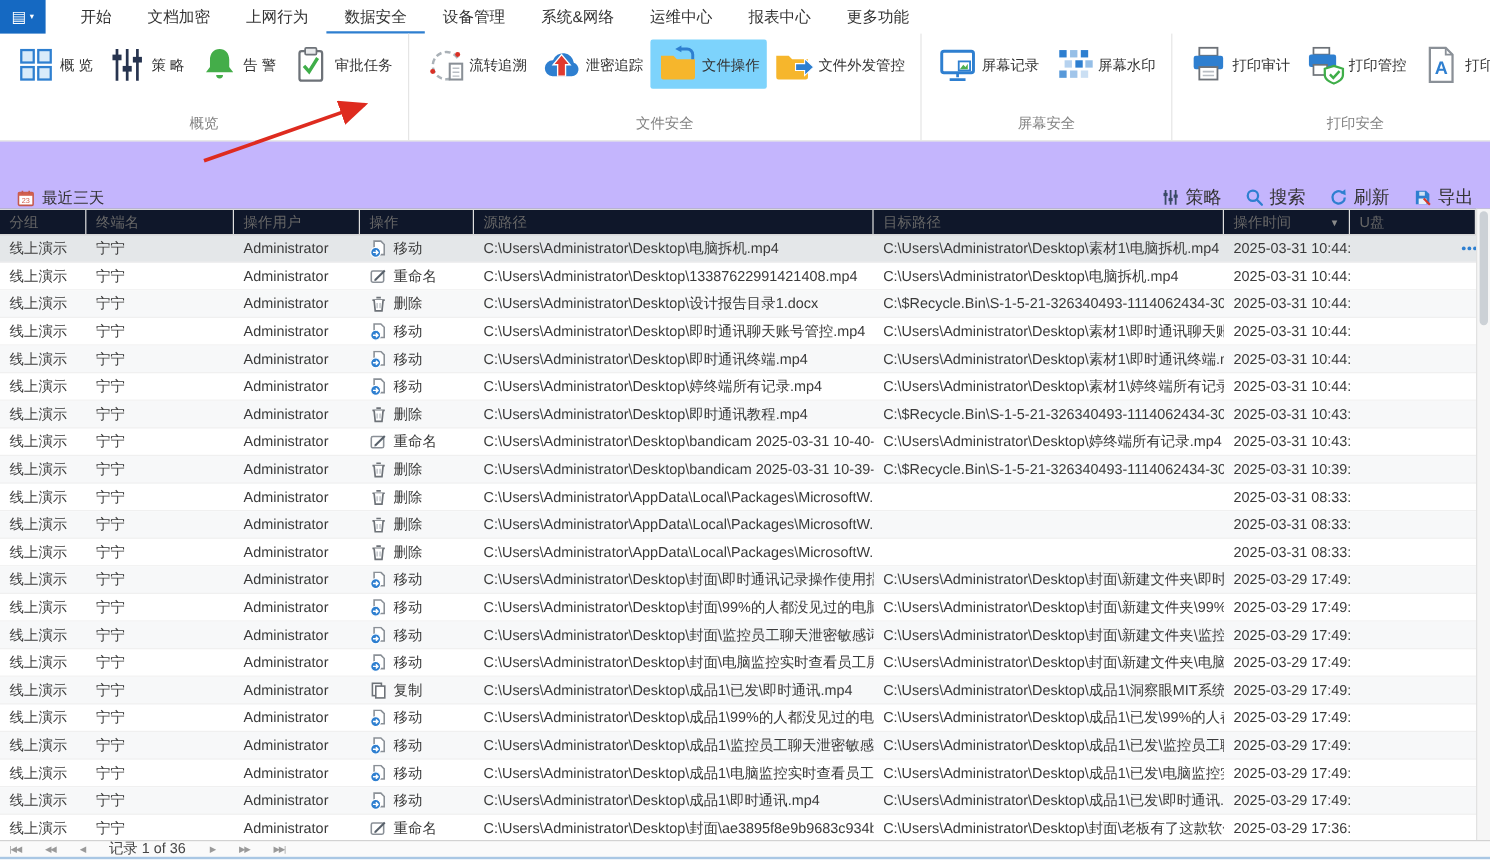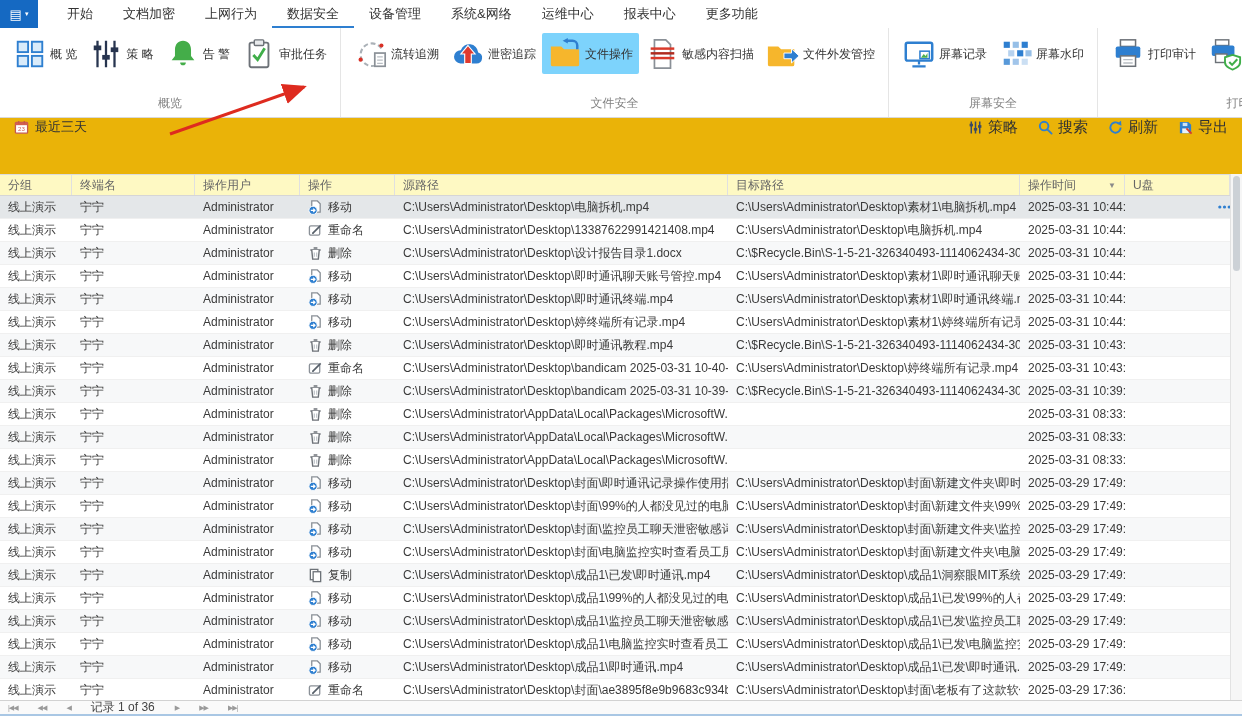--- a/index.html
+++ b/index.html
@@ -20,30 +20,30 @@
   .ribbon{height:90px;display:flex;background:#fff;border-bottom:1px solid #d9d9d9}
   .rgroup{display:flex;flex-direction:column;border-right:1px solid #e5e5e5;padding:0 2px}
   .rbuttons{flex:1;display:flex;align-items:flex-start;padding:5px 5px 0}
   .rbtn{display:flex;flex-direction:row;align-items:center;gap:3px;padding:4px 6px 3px;border-radius:2px;cursor:pointer}
   .rbtn.sel{background:#7dd3fc}
   .ric{width:34px;height:34px}
   .rlbl{font-size:12px;color:#333;white-space:nowrap}
   .rcaption{text-align:center;font-size:12px;color:#828282;padding:0 0 5px}
 
   
-  .filterbar{height:56px;display:flex;align-items:flex-start;justify-content:space-between;
-             padding:0 14px;background:#eab308}
+  .filterbar{height:56px;display:flex;align-items:flex-end;justify-content:space-between;
+             padding:0 14px;background:#c4b5fd}
   .datechip{display:flex;align-items:center;gap:6px;font-size:13px;color:#333;cursor:pointer}
   .actions{display:flex;align-items:center;gap:20px}
   .action{display:flex;align-items:center;gap:5px;font-size:15px;color:#333;cursor:pointer}
   .sic{width:15px;height:15px}
 
   
   .table{background:#fff}
-  .thead{display:flex;height:22px;background:#fef9c3;border-top:1px solid #dcdcdc;border-bottom:1px solid #d6d6d6}
+  .thead{display:flex;height:22px;background:#0f172a;border-top:1px solid #dcdcdc;border-bottom:1px solid #d6d6d6}
   .th{display:flex;align-items:center;padding-left:8px;color:#666;border-right:1px solid #e0e0e0;
       overflow:hidden;white-space:nowrap;cursor:pointer}
   .th.c-time{justify-content:space-between;padding-right:8px}
   .sort{font-size:8px;color:#8a8a8a}
   .tbody{height:504px;overflow:hidden}
   .tr{display:flex;height:23px;line-height:22px;position:relative;border-bottom:1px solid #f0f0f0;cursor:default}
   .tr:nth-child(odd){background:#f7f8f9}
   .tr.selected{background:#e4e7e9}
   .td{padding-left:8px;overflow:hidden;white-space:nowrap;color:#3a3a3a}
   .c-group{width:72px}.c-terminal{width:123px}.c-user{width:105px}.c-op{width:95px}
@@ -282,26 +282,20 @@
             <span class="rlbl">泄密追踪</span>
           </div>
           <div class="rbtn sel">
             <svg class="ric">
               <use href="#i-folder-back"></use>
             </svg>
             <span class="rlbl">文件操作</span>
           </div>
           <div class="rbtn">
             <svg class="ric">
-              <use href="#i-doc-scan"></use>
-            </svg>
-            <span class="rlbl">敏感内容扫描</span>
-          </div>
-          <div class="rbtn">
-            <svg class="ric">
               <use href="#i-folder-out"></use>
             </svg>
             <span class="rlbl">文件外发管控</span>
           </div>
         </div>
         <div class="rcaption">文件安全</div>
       </div>
       <div class="rgroup">
         <div class="rbuttons">
           <div class="rbtn">

